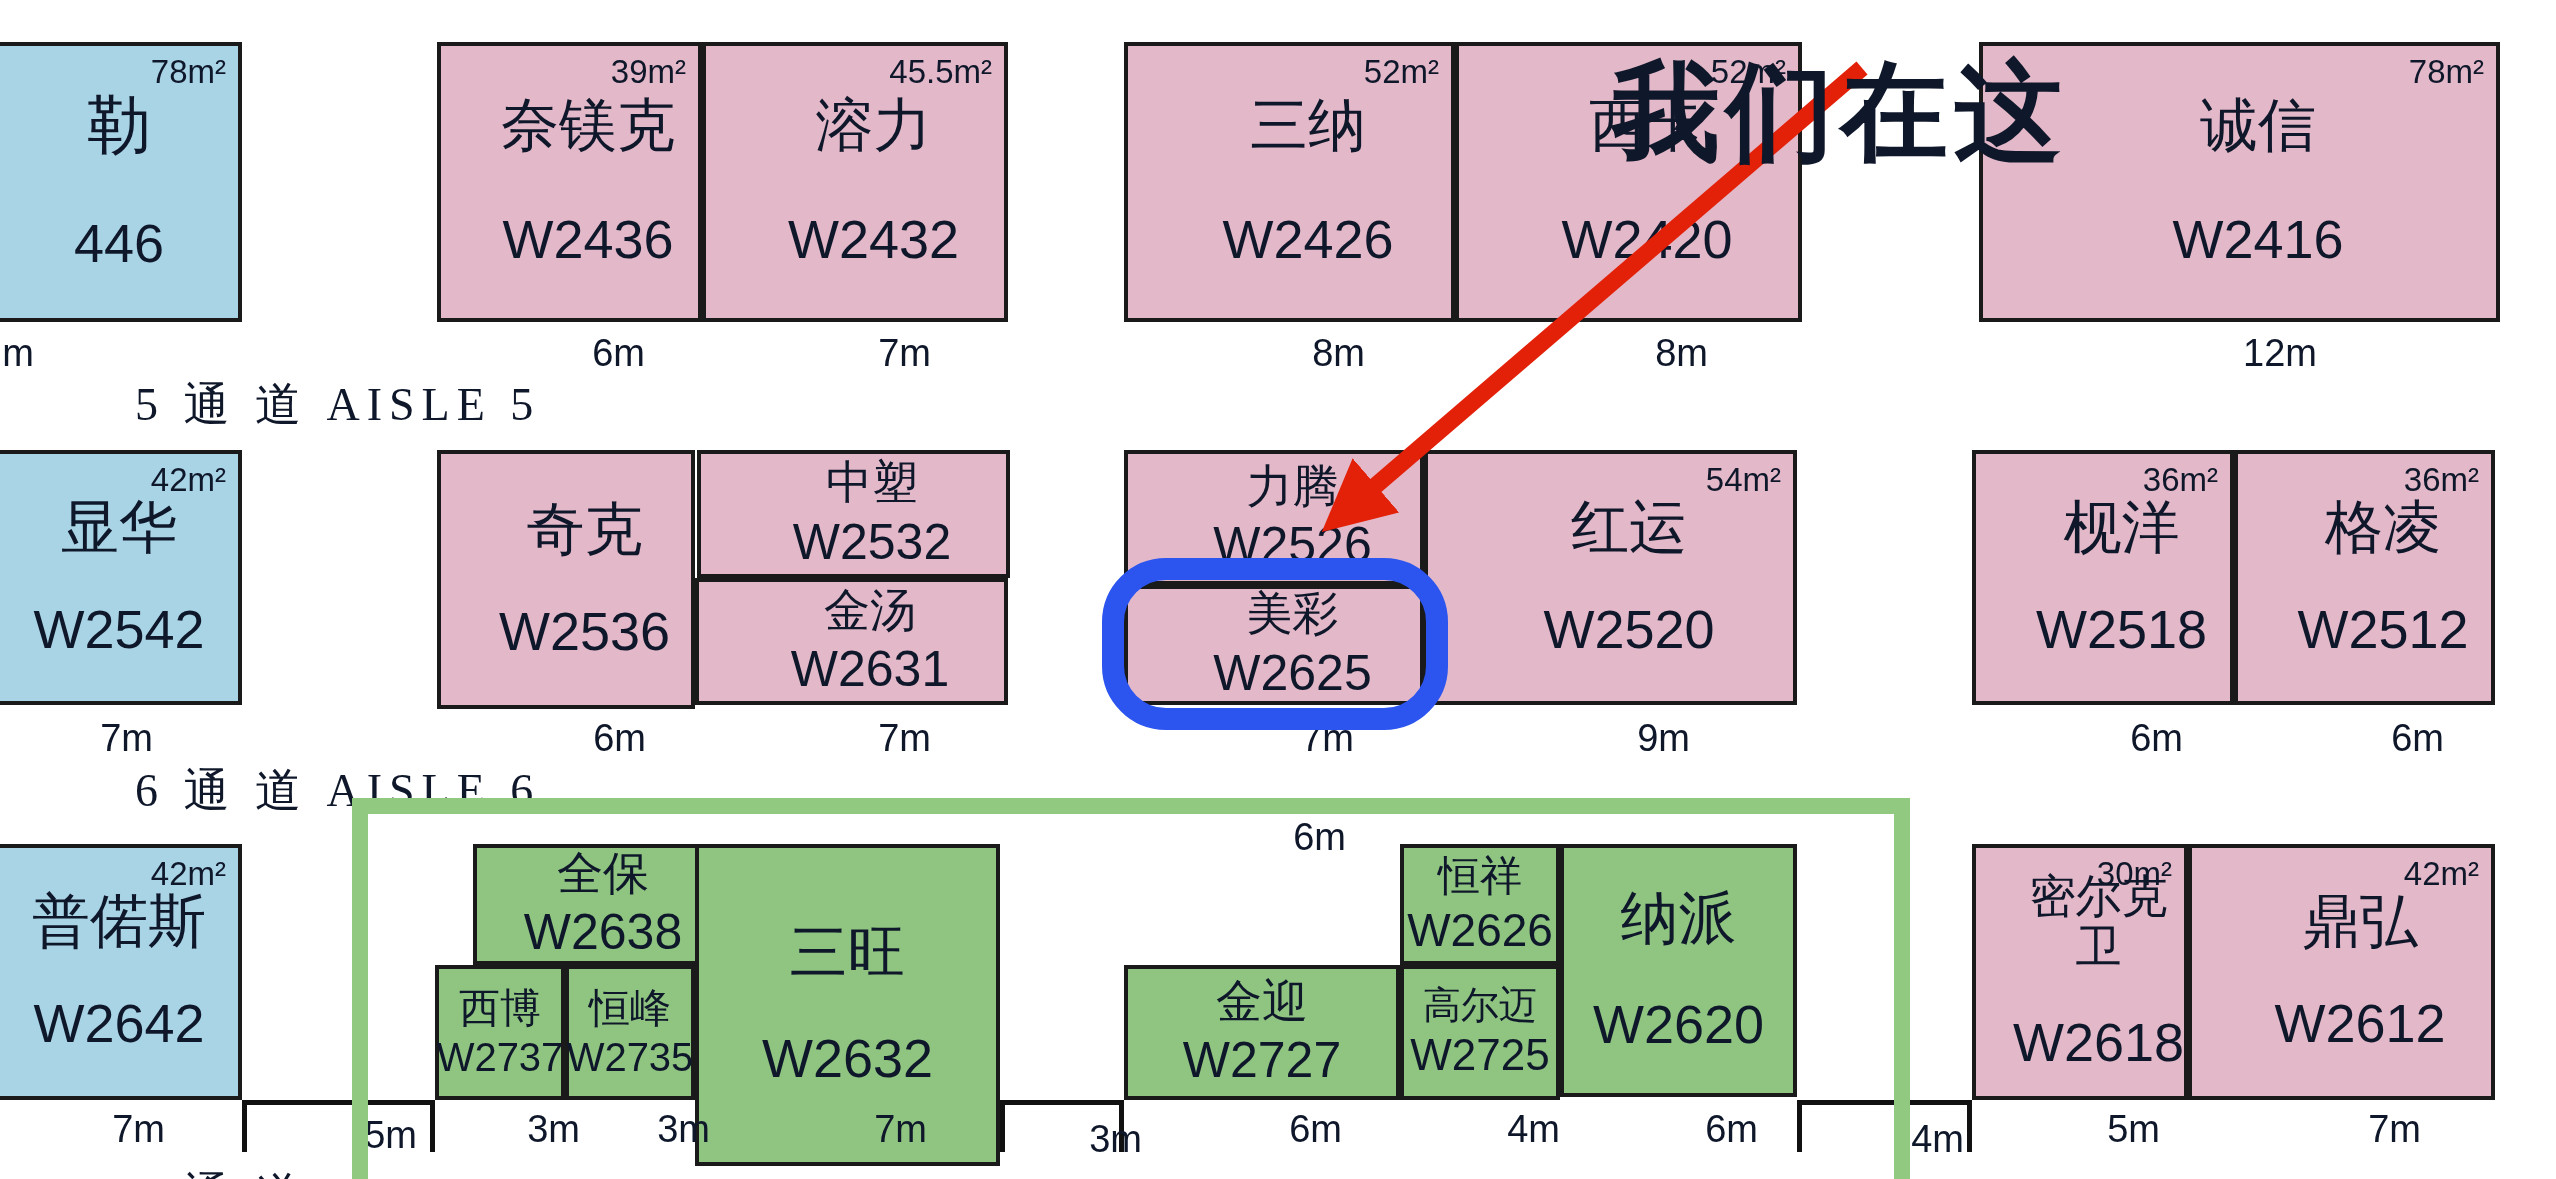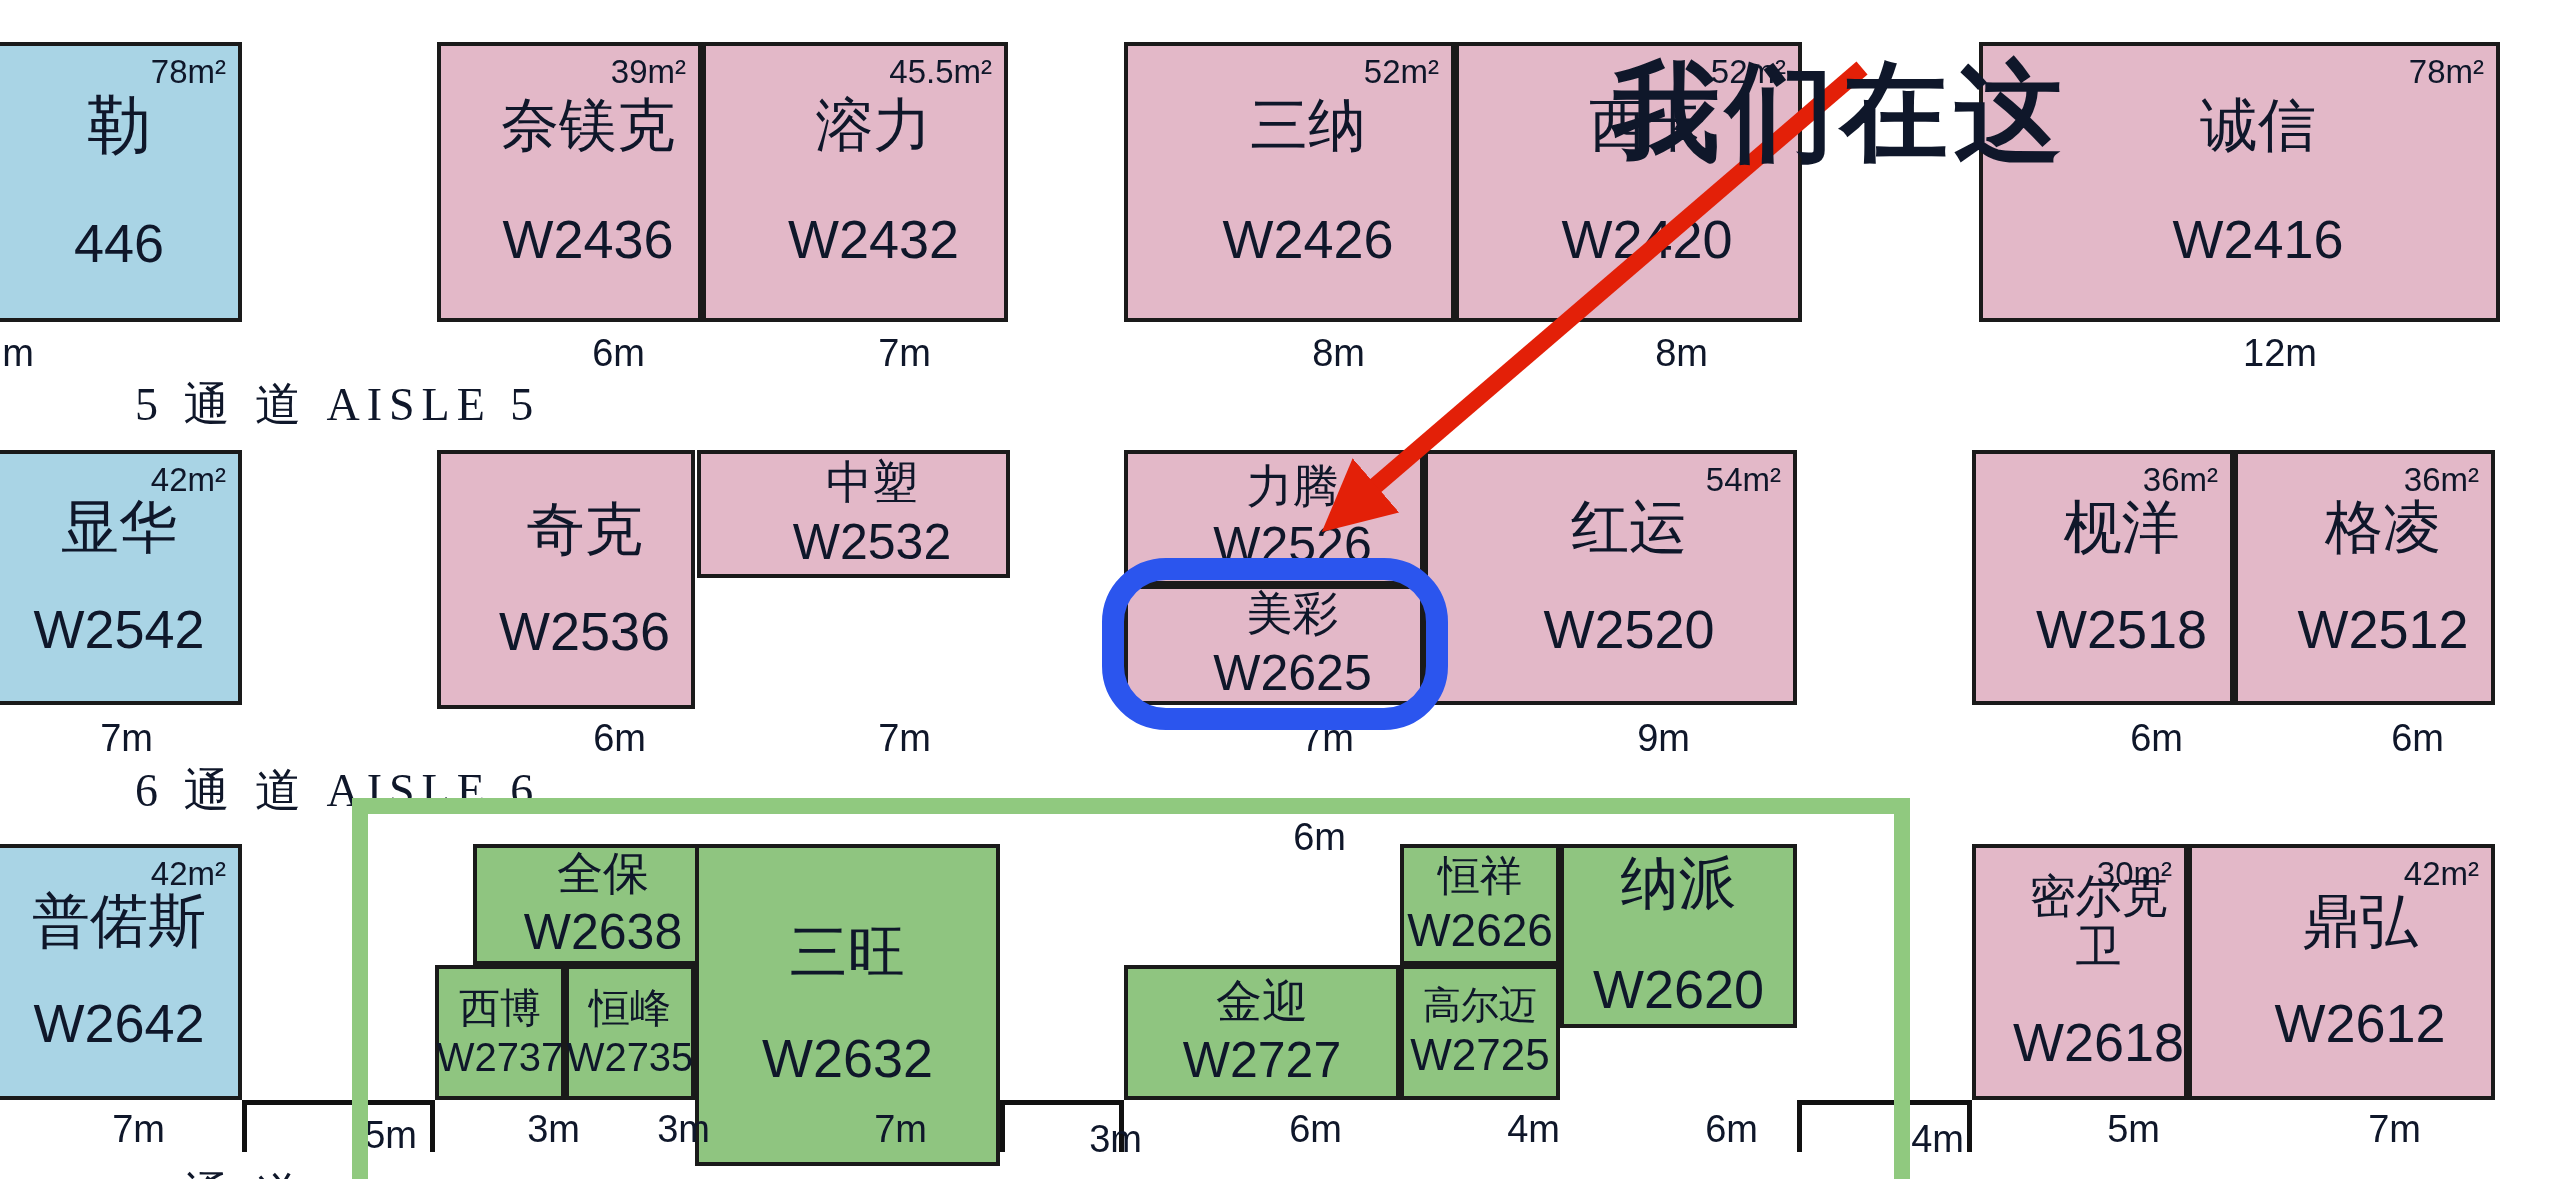--- a/index.html
+++ b/index.html
@@ -89,20 +89,24 @@
     <span class="bnum">W2542</span>
   </div>
   <div class="booth pink tall" style="left:437px;top:450px;width:258px;height:259px;gap:40px;">
     <span class="bname">奇克</span>
     <span class="bnum">W2536</span>
   </div>
   <div class="booth pink half" style="left:697px;top:450px;width:313px;height:128px;">
     <span class="bname">中塑</span>
     <span class="bnum">W2532</span>
   </div>
+  <div class="booth pink half" style="left:695px;top:578px;width:313px;height:127px;">
+    <span class="bname">金汤</span>
+    <span class="bnum">W2631</span>
+  </div>
   <div class="booth pink half" style="left:1124px;top:450px;width:300px;height:135px;">
     <span class="bname">力腾</span>
     <span class="bnum">W2526</span>
   </div>
   <div class="booth pink half" style="left:1124px;top:585px;width:300px;height:120px;">
     <span class="bname">美彩</span>
     <span class="bnum">W2625</span>
   </div>
   <div class="booth pink tall" style="left:1424px;top:450px;width:373px;height:255px;gap:40px;">
     <span class="area">54m²</span>
@@ -162,21 +166,21 @@
     <span class="bnum" style="font-size:46px;">W2626</span>
   </div>
   <div class="booth green half" style="left:1124px;top:965px;width:276px;height:135px;">
     <span class="bname">金迎</span>
     <span class="bnum">W2727</span>
   </div>
   <div class="booth green small name-xs" style="left:1400px;top:965px;width:160px;height:135px;">
     <span class="bname">高尔迈</span>
     <span class="bnum" style="font-size:44px;">W2725</span>
   </div>
-  <div class="booth green tall" style="left:1560px;top:844px;width:237px;height:184px;gap:44px;">
+  <div class="booth green tall" style="left:1560px;top:844px;width:237px;height:253px;gap:44px;">
     <span class="bname">纳派</span>
     <span class="bnum">W2620</span>
   </div>
   <div class="booth pink tall name-sm" style="left:1972px;top:844px;width:216px;height:256px;gap:40px;">
     <span class="area">30m²</span>
     <span class="bname">密尔克卫</span>
     <span class="bnum">W2618</span>
   </div>
   <div class="booth pink tall" style="left:2188px;top:844px;width:307px;height:256px;gap:40px;">
     <span class="area">42m²</span>

